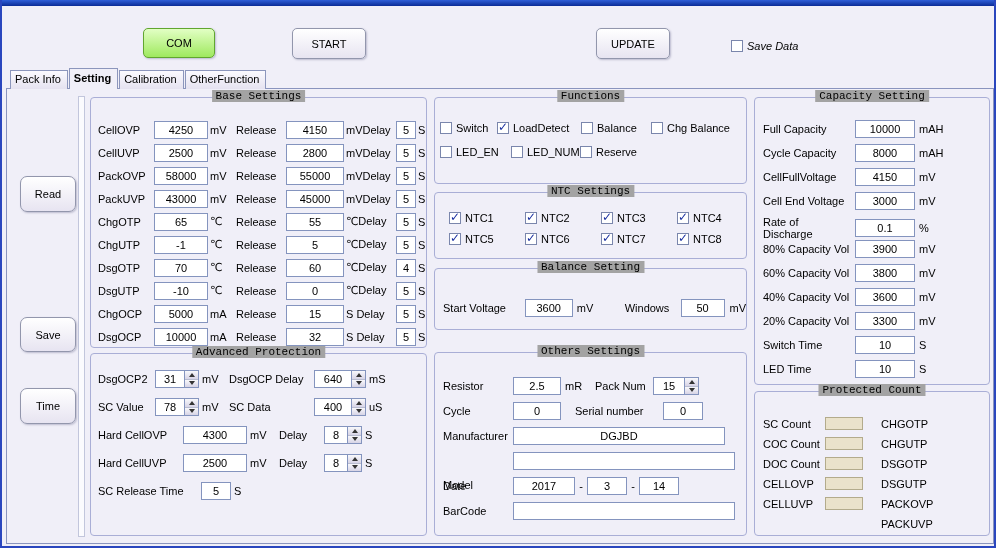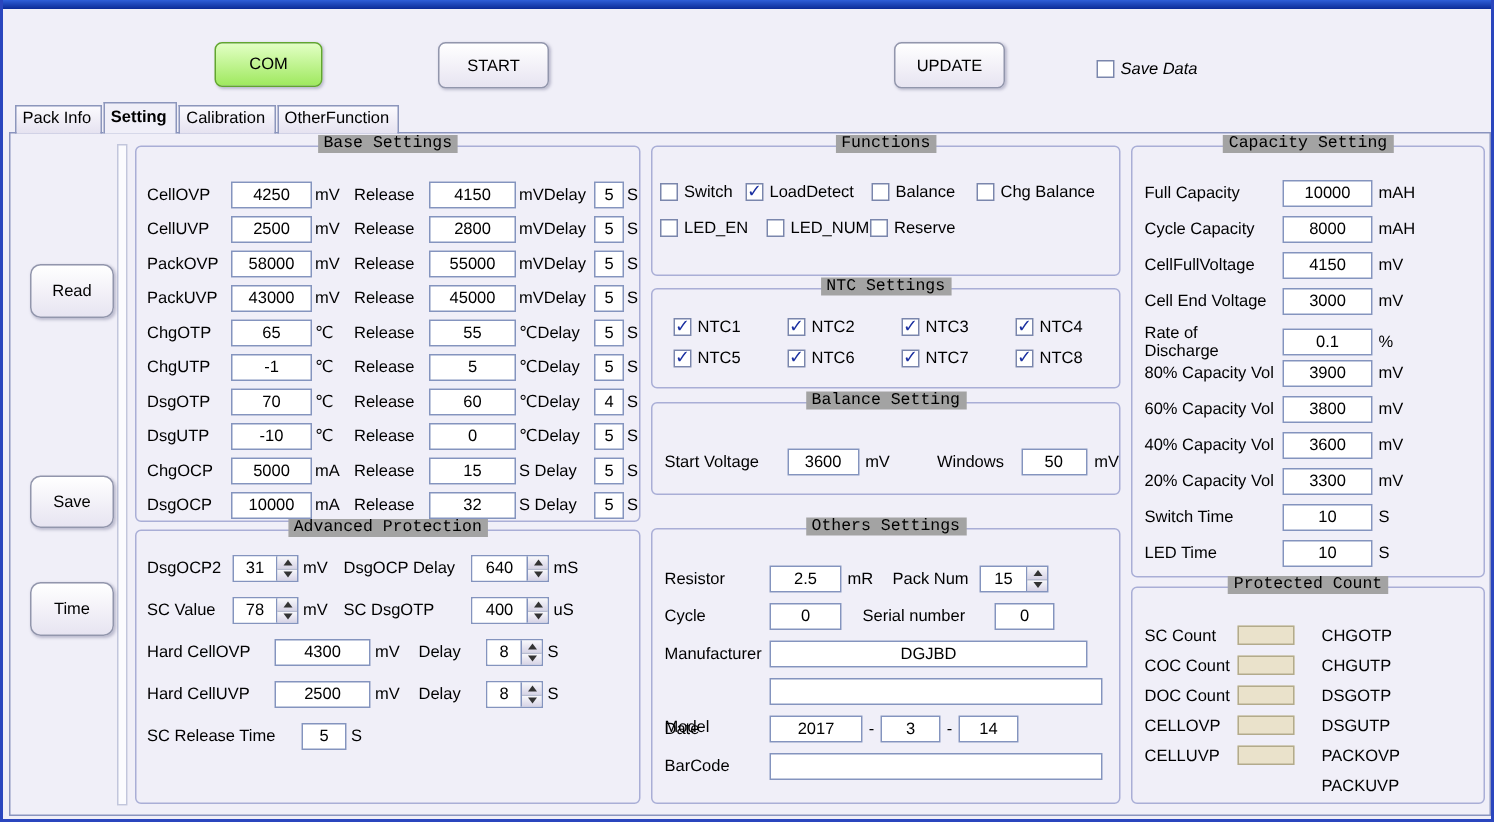--- a/index.html
+++ b/index.html
@@ -234,21 +234,21 @@
       <div class="ap-g1">
         <span>SC Value</span>
         <span class="spin">
           <input class="txt" value="78" style="">
           <span class="spinbtns">
               <i class="up"></i>
               <i class="dn"></i>
             </span>
         </span>
         <span class="u">mV</span>
-        <span>SC DsgOTP</span>
+        <span>SC Data</span>
         <span class="spin">
           <input class="txt" value="400" style="">
           <span class="spinbtns">
               <i class="up"></i>
               <i class="dn"></i>
             </span>
         </span>
         <span class="u">uS</span>
       </div>
       <div class="ap-g2">

